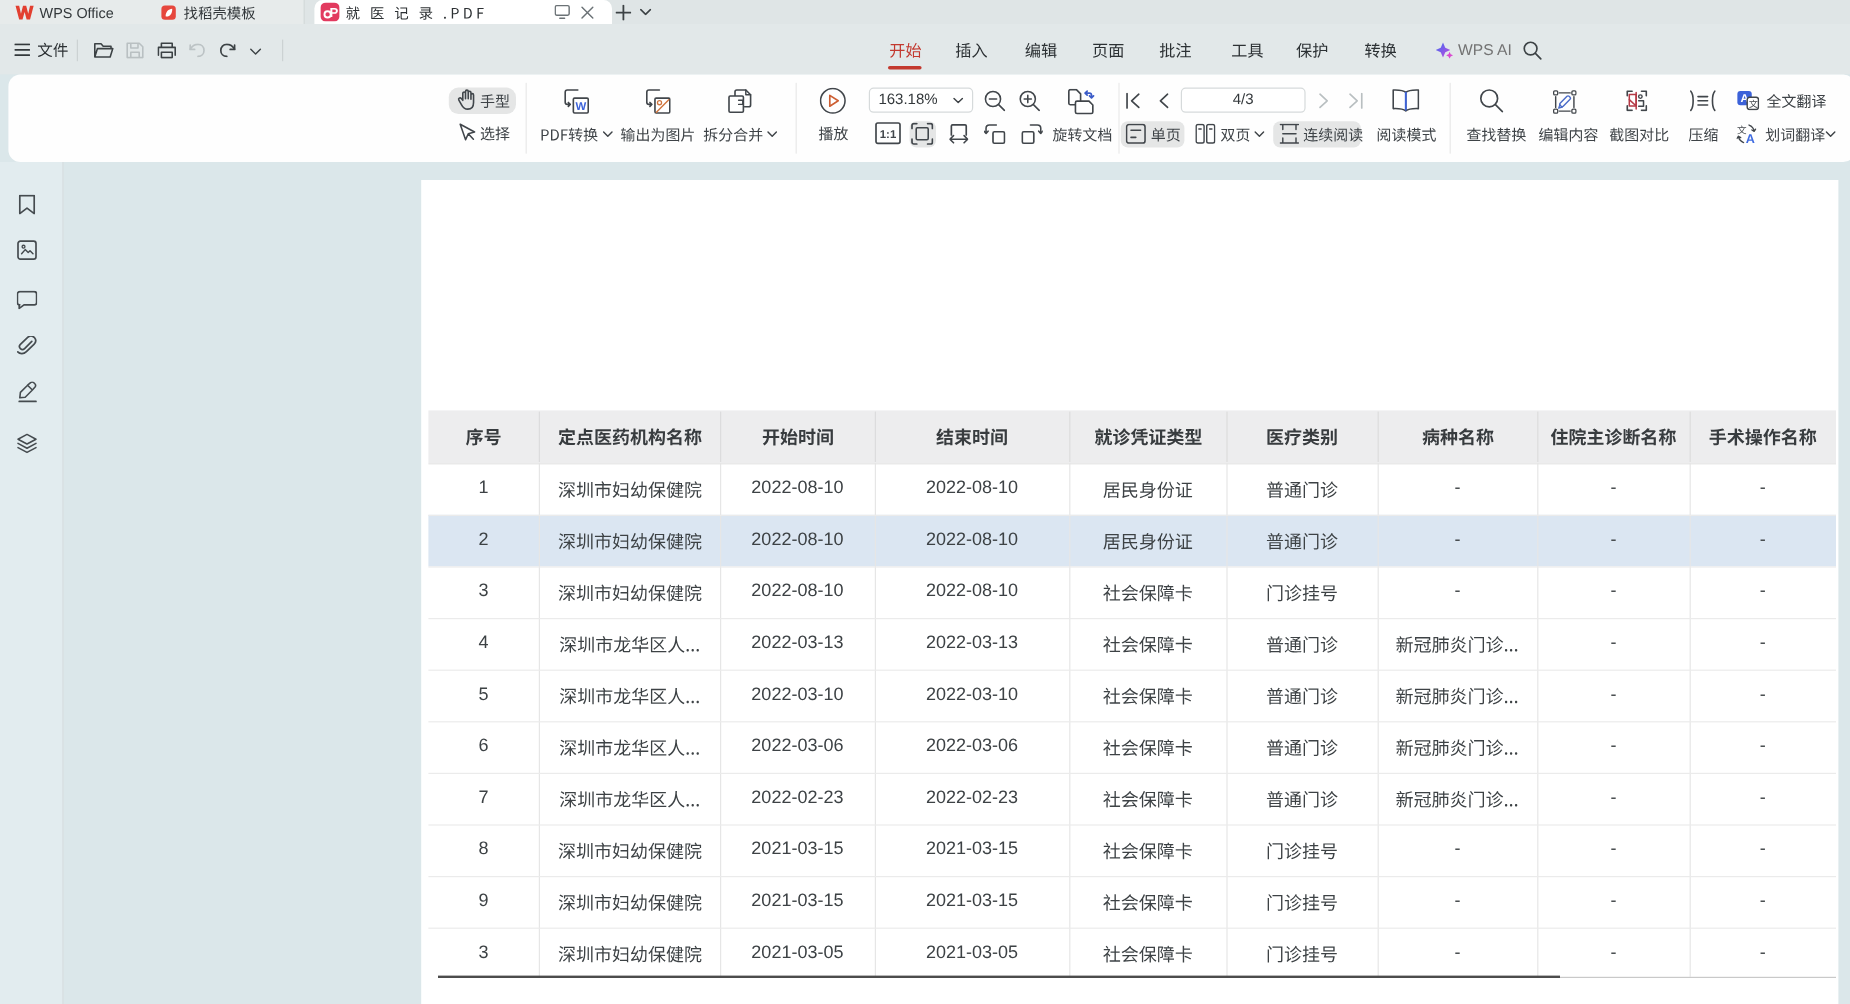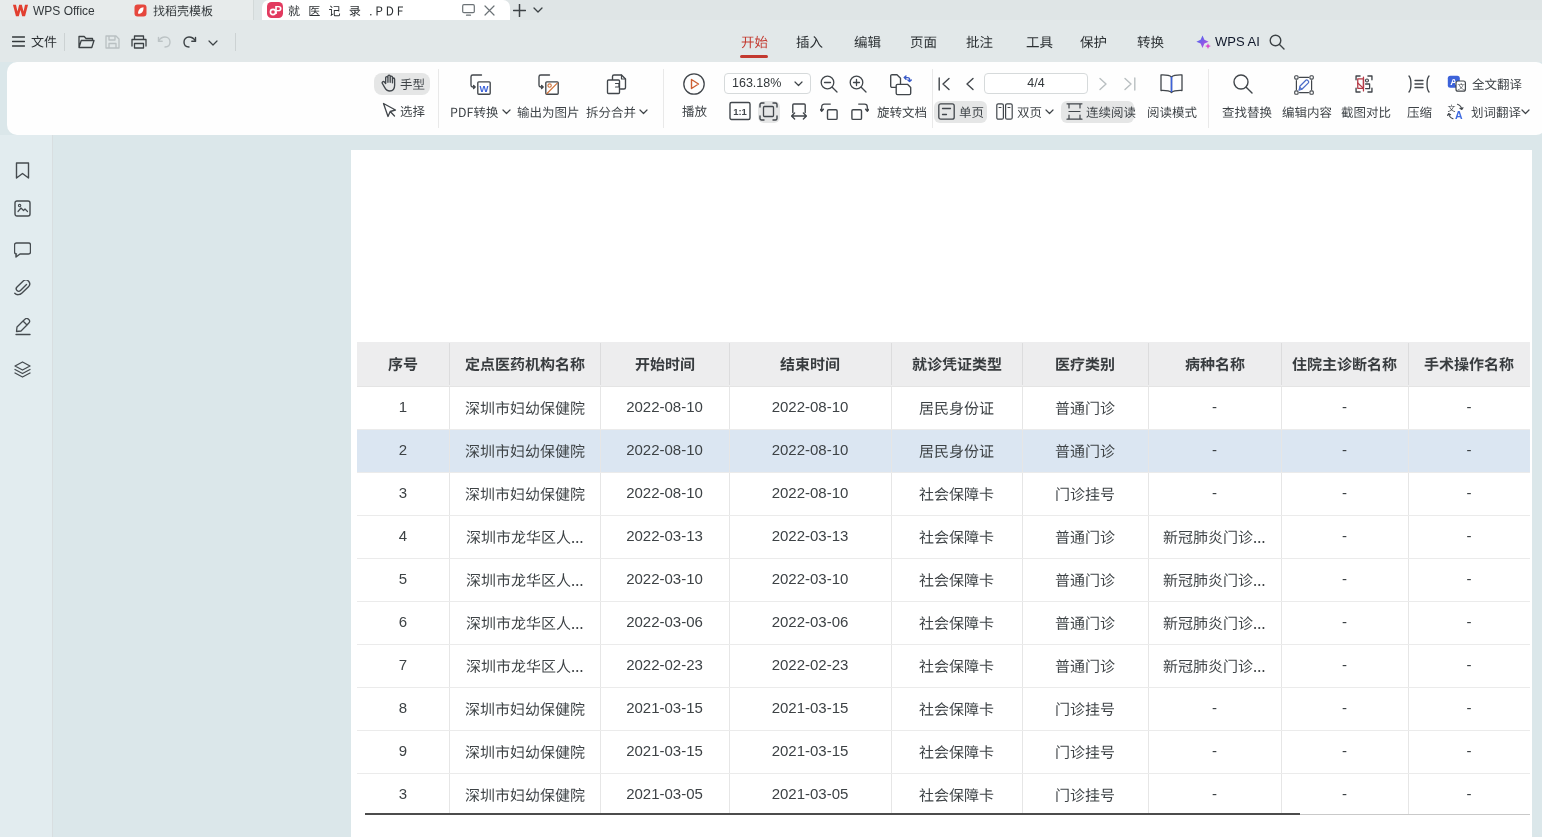--- a/index.html
+++ b/index.html
@@ -135,21 +135,21 @@
 <svg style="position:absolute;left:1196px;top:35px;" width="15" height="14" viewBox="0 0 15 14" fill="none" stroke-linecap="round" stroke-linejoin="round">
     <defs>
       <linearGradient id="ai" x1="0" y1="0" x2="1" y2="1">
         <stop offset="0" stop-color="#3f6bf0"></stop>
         <stop offset="1" stop-color="#c44ae0"></stop>
       </linearGradient>
     </defs>
     <path d="M6.5 0.5 L8.4 4.8 L12.6 6.7 L8.4 8.6 L6.5 12.9 L4.6 8.6 L0.4 6.7 L4.6 4.8 Z" fill="url(#ai)" stroke="none"></path>
     <path d="M12 8.2 L12.9 10.2 L14.9 11.1 L12.9 12 L12 14 L11.1 12 L9.1 11.1 L11.1 10.2 Z" fill="#d94ad0" stroke="none"></path>
   </svg>
-<div style="position:absolute;left:1215px;top:32.25px;font-size:13px;color:#0f172a;font-weight:normal;white-space:nowrap;line-height:19.5px;">WPS AI</div>
+<div style="position:absolute;left:1215px;top:32.25px;font-size:13px;color:#737373;font-weight:normal;white-space:nowrap;line-height:19.5px;">WPS AI</div>
 <svg style="position:absolute;left:1269px;top:34px;" width="16" height="16" viewBox="0 0 16 16" fill="none" stroke-linecap="round" stroke-linejoin="round">
     <circle cx="6.5" cy="6.5" r="5.3" stroke="#3c4245" stroke-width="1.4"></circle>
     <path d="M10.5 10.5 L15 15" stroke="#3c4245" stroke-width="1.4"></path>
   </svg>
 <div style="position:absolute;left:7px;top:62px;width:1539px;height:73px;background:#fefefe;border-radius:10px;"></div>
 <div style="position:absolute;left:438px;top:69px;width:1px;height:59px;background:#e9e9e9;"></div>
 <div style="position:absolute;left:663px;top:69px;width:1px;height:59px;background:#e9e9e9;"></div>
 <div style="position:absolute;left:932px;top:69px;width:1px;height:59px;background:#e9e9e9;"></div>
 <div style="position:absolute;left:1208px;top:69px;width:1px;height:59px;background:#e9e9e9;"></div>
 <div style="position:absolute;left:374px;top:72.5px;width:56px;height:22.5px;background:#e5e6e6;border-radius:8px;"></div>
@@ -279,21 +279,21 @@
     <rect x="0.9" y="6.8" width="9.6" height="9.6" rx="1.2" stroke="#41464b" stroke-width="1.4"></rect>
     <path d="M7.7 1.1 H13.5 C15.4 1.1 16.3 2.3 16.3 3.9 V8.2 M16.3 8.2 L14.6 6.3 M16.3 8.2 L18 6.3" stroke="#41464b" stroke-width="1.3"></path>
   </svg>
 <svg style="position:absolute;left:938px;top:77px;" width="12" height="14" viewBox="0 0 12 14" fill="none" stroke-linecap="round" stroke-linejoin="round">
     <path d="M1.2 1 V13 M11 1.5 L5 7 L11 12.5" stroke="#41464b" stroke-width="1.4"></path>
   </svg>
 <svg style="position:absolute;left:965px;top:77px;" width="9" height="14" viewBox="0 0 9 14" fill="none" stroke-linecap="round" stroke-linejoin="round">
     <path d="M8 1.5 L2 7 L8 12.5" stroke="#41464b" stroke-width="1.4"></path>
   </svg>
 <div style="position:absolute;left:984px;top:73px;width:104px;height:21px;background:#fff;border:1px solid #d6dadb;border-radius:4px;box-sizing:border-box;"></div>
-<div style="position:absolute;left:1036px;transform:translateX(-50%);top:74.125px;font-size:12.5px;color:#33383b;font-weight:normal;white-space:nowrap;line-height:18.75px;">4/4</div>
+<div style="position:absolute;left:1036px;transform:translateX(-50%);top:74.125px;font-size:12.5px;color:#33383b;font-weight:normal;white-space:nowrap;line-height:18.75px;">4/3</div>
 <svg style="position:absolute;left:1099px;top:77px;" width="9" height="14" viewBox="0 0 9 14" fill="none" stroke-linecap="round" stroke-linejoin="round">
     <path d="M1 1.5 L7 7 L1 12.5" stroke="#b9bfc1" stroke-width="1.4"></path>
   </svg>
 <svg style="position:absolute;left:1124px;top:77px;" width="12" height="14" viewBox="0 0 12 14" fill="none" stroke-linecap="round" stroke-linejoin="round">
     <path d="M1 1.5 L7 7 L1 12.5 M10.8 1 V13" stroke="#b9bfc1" stroke-width="1.4"></path>
   </svg>
 <svg style="position:absolute;left:1160px;top:74px;" width="23" height="20" viewBox="0 0 23 20" fill="none" stroke-linecap="round" stroke-linejoin="round">
     <path d="M11.5 3 C9.5 1.2 6.5 0.8 1 1 V16.5 C6.5 16.3 9.5 16.8 11.5 18.5 C13.5 16.8 16.5 16.3 22 16.5 V1 C16.5 0.8 13.5 1.2 11.5 3 V18" stroke="#41464b" stroke-width="1.3"></path>
     <path d="M11.5 3.2 V17.5" stroke="#3c62d9" stroke-width="1.6"></path>
   </svg>

